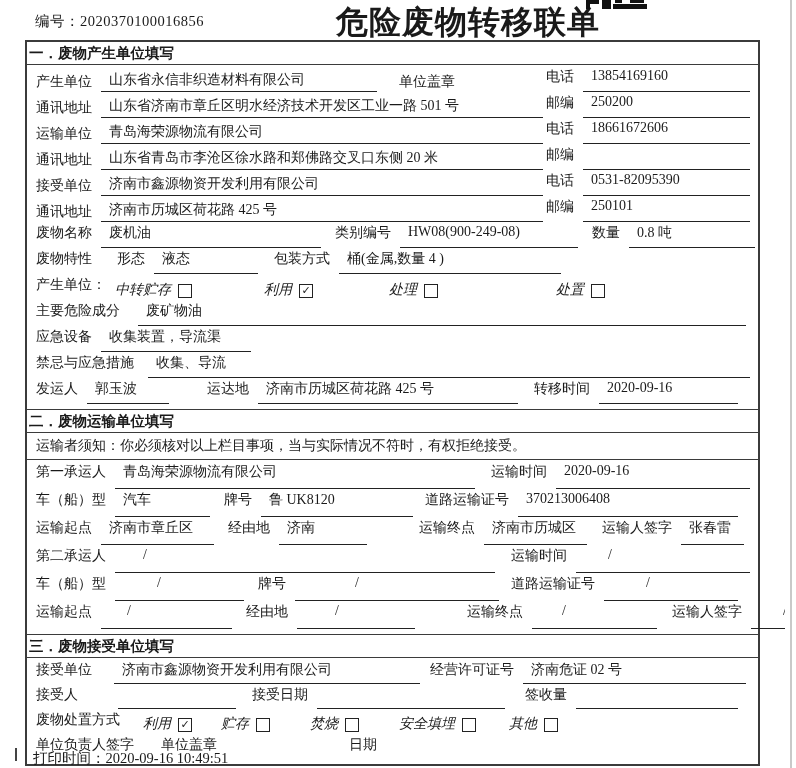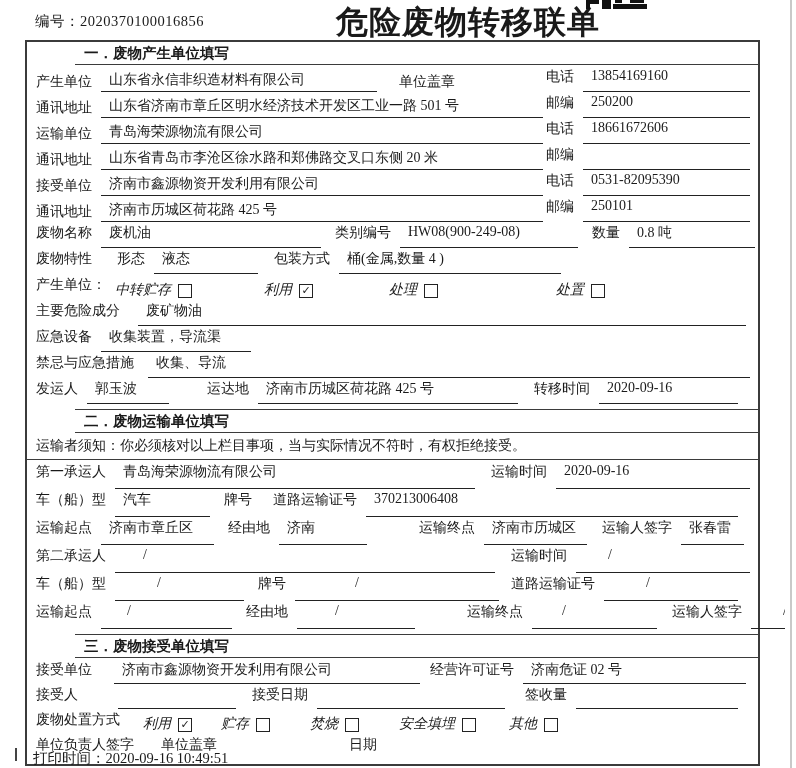--- a/index.html
+++ b/index.html
@@ -5,22 +5,22 @@
   html,body{margin:0;padding:0;background:#fff;}
   .page{position:relative;width:796px;height:768px;background:#ffffff;overflow:hidden;
         font-family:"Liberation Serif","DejaVu Serif",serif;color:#1a1a1a;font-size:14px;}
   .doc-no{position:absolute;left:35px;top:12px;font-size:14.5px;letter-spacing:.5px;white-space:nowrap;}
   .title{position:absolute;left:336px;top:1px;margin:0;font-size:32px;font-weight:bold;letter-spacing:1px;
          font-family:"Liberation Sans","DejaVu Sans",sans-serif;white-space:nowrap;}
   .qr{position:absolute;left:586px;top:0;}
   .edge-line{position:absolute;right:4px;top:0;width:2px;height:768px;background:#c9c9c9;}
   .tick{position:absolute;left:15px;top:748px;width:2px;height:13px;background:#444;}
   .form{position:absolute;left:25px;top:40px;width:731px;border:2px solid #3b3b3b;background:#fff;}
-  .sec-h{height:22px;line-height:22px;padding-left:9px;font-weight:bold;font-size:14.5px;
-         font-family:"Liberation Sans","DejaVu Sans",sans-serif;border-bottom:1.5px solid #3b3b3b;margin-left:48px;}
+  .sec-h{height:22px;line-height:22px;padding-left:2px;font-weight:bold;font-size:14.5px;
+         font-family:"Liberation Sans","DejaVu Sans",sans-serif;border-bottom:1.5px solid #3b3b3b;}
   .sec-h.mid{border-top:1.5px solid #3b3b3b;}
   .notice{height:26px;display:flex;align-items:center;padding-left:9px;border-bottom:1.5px solid #3b3b3b;white-space:nowrap;}
   .rows{padding:3px 0;}
   .row{display:flex;height:24px;padding:0 8px 2px 9px;}
   .rows.s2 .row{height:26px;}
   .rows.s3 .row{height:23px;}
   .left{width:510px;display:flex;align-items:flex-end;flex:none;}
   .lbl,.txt{white-space:nowrap;flex:none;padding-bottom:1px;}
   .lbl{margin-right:9px;}
   .val{border-bottom:1px solid #222;white-space:nowrap;padding:0 2px 2px 8px;flex:none;overflow:hidden;min-height:1px;}
@@ -180,20 +180,21 @@
         <span class="lbl">第一承运人</span>
         <span class="val" style="width:350px">青岛海荣源物流有限公司</span>
         <span class="lbl" style="margin-left:16px">运输时间</span>
         <span class="val fill">2020-09-16</span>
       </div>
 
       <div class="row">
         <span class="lbl">车（船）型</span>
         <span class="val" style="width:85px">汽车</span>
         <span class="lbl" style="margin-left:14px">牌号</span>
+        <span class="val" style="width:142px">鲁 UK8120</span>
         <span class="lbl" style="margin-left:12px">道路运输证号</span>
         <span class="val fill" style="margin-right:12px">370213006408</span>
       </div>
 
       <div class="row">
         <span class="lbl">运输起点</span>
         <span class="val" style="width:103px">济南市章丘区</span>
         <span class="lbl" style="margin-left:14px">经由地</span>
         <span class="val" style="width:78px">济南</span>
         <span class="lbl" style="margin-left:52px">运输终点</span>

